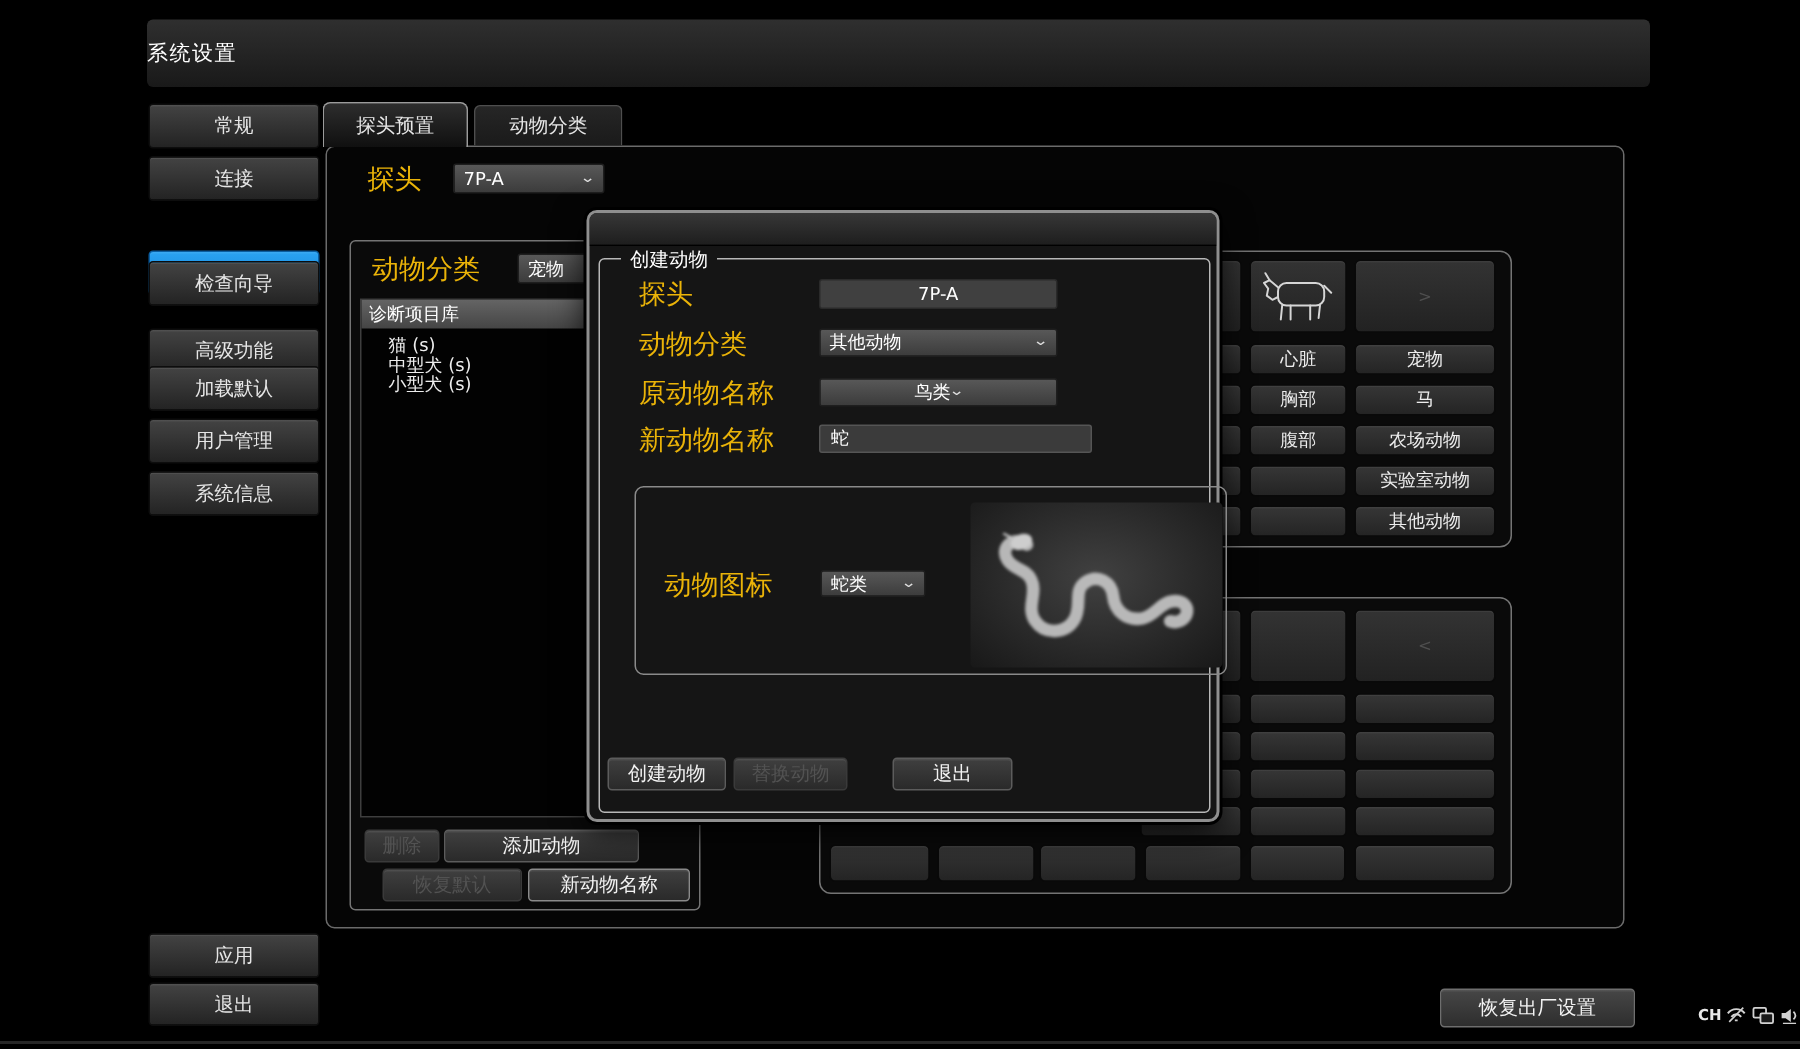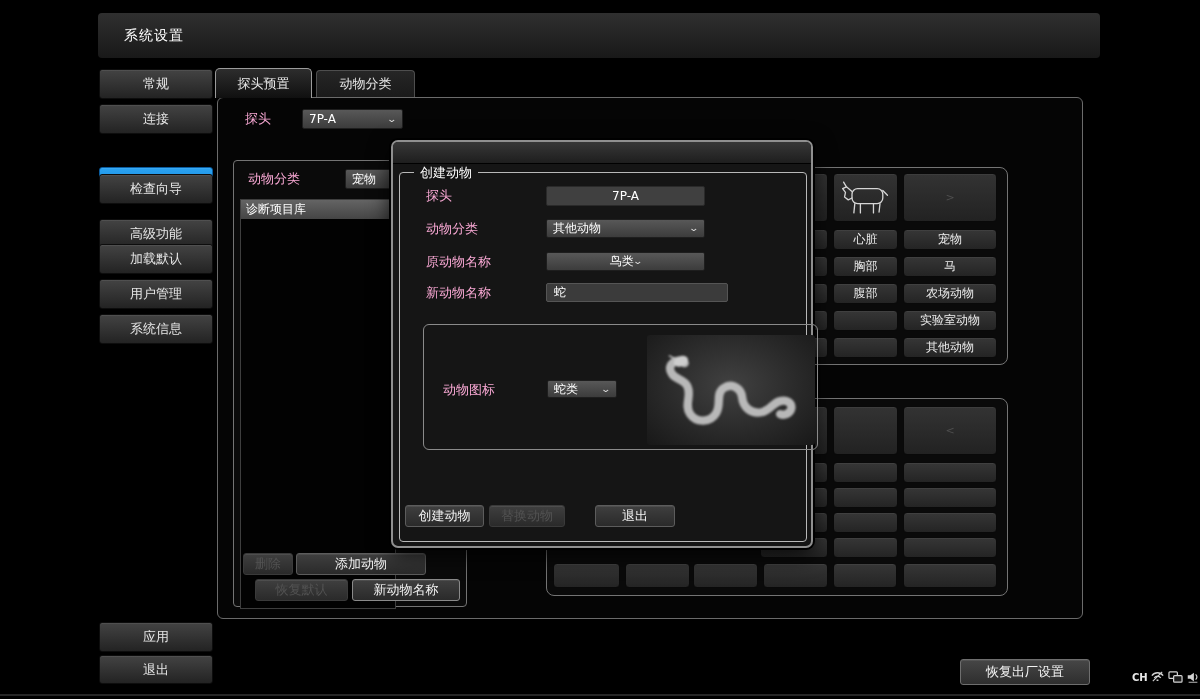--- a/index.html
+++ b/index.html
@@ -1,27 +1,27 @@
 <!DOCTYPE html>
 <html><head>
 <meta charset="utf-8">
 <style>
   html,body{margin:0;padding:0;background:#000;}
   body{width:1200px;height:699px;position:relative;overflow:hidden;
        font-family:"DejaVu Sans","Liberation Sans",sans-serif;color:#fff;}
   .abs{position:absolute;box-sizing:border-box;}
-  .titlebar{background:linear-gradient(#2f2f2f,#191919);border-radius:4px;display:flex;align-items:center;font-size:14px;padding-left:26px;letter-spacing:1px;}
+  .titlebar{background:linear-gradient(#2f2f2f,#191919);border-radius:4px;display:flex;align-items:center;font-size:14px;letter-spacing:1px;}
   .side{background:linear-gradient(#434343,#232323);border:1px solid #0d0d0d;border-radius:3px;display:flex;align-items:center;justify-content:center;font-size:13px;color:#e6e6e6;box-shadow:inset 0 1px 0 rgba(255,255,255,.07);cursor:default;}
   .side.active{background:linear-gradient(#2ba3f2,#0d7fd6);border-color:#0a5da0;color:#fff;}
   .tab{display:flex;align-items:center;justify-content:center;font-size:13px;color:#e8e8e8;}
   .tab.on{background:linear-gradient(#2d2d2d,#101010);border:1px solid #9b9b9b;border-bottom:none;border-radius:5px 5px 0 0;z-index:3;}
   .tab.off{background:linear-gradient(#262626,#1a1a1a);border:1px solid #4e4e4e;border-bottom:none;border-radius:4px 4px 0 0;z-index:1;}
   .frame{border:1px solid #6b6b6b;border-radius:6px;background:#050505;}
   .panel{border:1px solid #747474;border-radius:8px;background:#0a0a0a;}
-  .lbl{font-size:13px;color:#f9a8d4;display:flex;align-items:center;}
+  .lbl{font-size:18px;color:#eab308;display:flex;align-items:center;}
   .dd{background:linear-gradient(#585858,#3c3c3c);border:1px solid #1e1e1e;border-radius:2px;display:flex;align-items:center;justify-content:space-between;font-size:12px;padding:0 6px;color:#fff;}
   .chev{font-size:9px;color:#e0e0e0;line-height:1;transform:scaleX(1.4);}
   .gbtn{background:linear-gradient(#363636,#242424);border:1px solid #090909;border-radius:4px;display:flex;align-items:center;justify-content:center;font-size:12px;color:#ededed;box-shadow:inset 0 1px 0 rgba(255,255,255,.05);}
   .gbtn.big{background:linear-gradient(#333,#222);}
   .gbtn.faint{color:#4f4f4f;font-size:11px;}
   .pbtn{background:linear-gradient(#3f3f3f,#2a2a2a);border:1px solid #5c5c5c;border-radius:3px;display:flex;align-items:center;justify-content:center;font-size:13px;color:#f2f2f2;box-shadow:inset 0 1px 0 rgba(255,255,255,.08);}
   .pbtn.dis{color:#525252;border-color:#3a3a3a;}
   .listbox{background:#020202;border:1px solid #3e3e3e;}
   .listhead{background:linear-gradient(#646464,#454545);font-size:12px;color:#fff;display:flex;align-items:center;padding-left:5px;height:19px;}
   .litem{font-size:12px;color:#ececec;padding-left:18px;line-height:13px;margin-top:0;}
@@ -64,22 +64,27 @@
   <span>7P-A</span>
   <span class="chev">⌄</span>
 </div>
 
 <div class="abs panel" style="left:233px;top:160px;width:234px;height:447px;border-radius:4px;z-index:2;"></div>
 <div class="abs lbl" style="left:248px;top:169px;height:20px;z-index:2;">动物分类</div>
 <div class="abs dd" style="left:345px;top:169px;width:108px;height:20px;z-index:2;">
   <span>宠物</span>
   <span class="chev">⌄</span>
 </div>
-<div class="abs listbox" style="left:240px;top:199px;width:156px;height:410px;z-index:2;">
+<div class="abs listbox" style="left:240px;top:199px;width:156px;height:346px;z-index:2;">
   <div class="listhead">诊断项目库</div>
+  <div style="padding-top:5px;">
+    <div class="litem">猫 (s)</div>
+    <div class="litem">中型犬 (s)</div>
+    <div class="litem">小型犬 (s)</div>
+  </div>
 </div>
 <div class="abs pbtn dis" style="left:243px;top:553px;width:50px;height:22px;z-index:2;">删除</div>
 <div class="abs pbtn" style="left:296px;top:553px;width:130px;height:22px;z-index:2;">添加动物</div>
 <div class="abs pbtn dis" style="left:255px;top:579px;width:93px;height:22px;z-index:2;">恢复默认</div>
 <div class="abs pbtn" style="left:352px;top:579px;width:108px;height:22px;z-index:2;border-color:#8a8a8a;">新动物名称</div>
 
 <div class="abs panel" style="left:700px;top:167px;width:308px;height:198px;z-index:2;"></div>
 <div class="abs gbtn big" style="left:760px;top:173px;width:68px;height:49px;z-index:2;"></div>
 <div class="abs gbtn big" style="left:833px;top:173px;width:65px;height:49px;z-index:2;">
   <svg width="56" height="40" viewBox="0 0 60 42" fill="none" stroke="#d6d6d6" stroke-width="1.4" stroke-linejoin="round" stroke-linecap="round">

